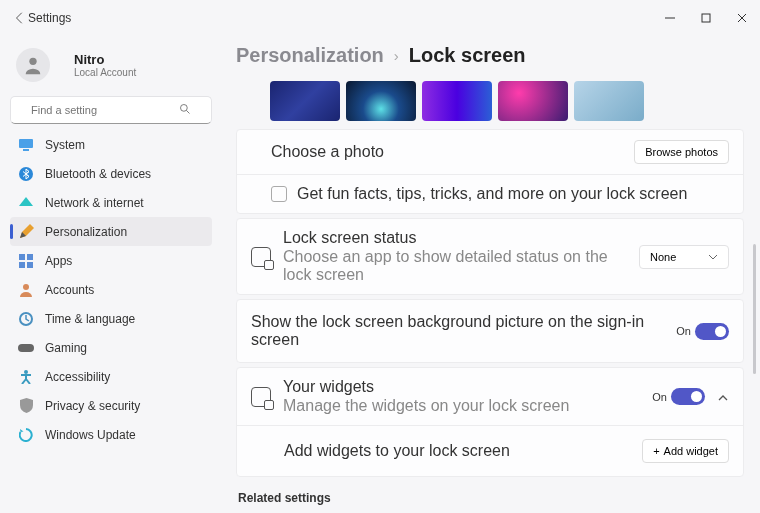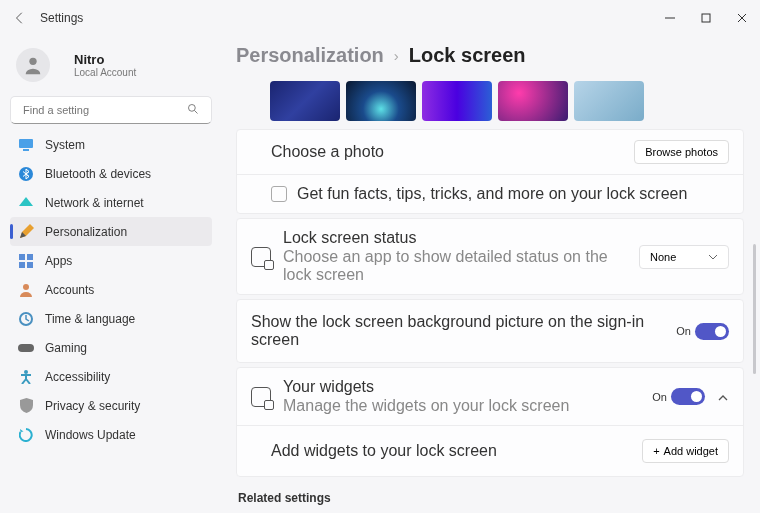--- a/index.html
+++ b/index.html
@@ -1,33 +1,33 @@
 <!DOCTYPE html>
 <html><head>
 <meta charset="utf-8">
 <style>
 * { box-sizing: border-box; margin: 0; padding: 0; font-family: "Segoe UI", -apple-system, sans-serif; }
 body { width: 760px; height: 513px; background: #f6f6f8; overflow: hidden; position: relative; }
 
-.titlebar { height: 36px; display: flex; align-items: center; padding-left: 12px; gap: 12px; }
+.titlebar { height: 36px; display: flex; align-items: center; padding-left: 12px; }
 .back-btn { width: 16px; height: 16px; display: flex; align-items: center; justify-content: center; cursor: pointer; }
 .title { font-size: 12px; color: #333; }
 .win-controls { margin-left: auto; display: flex; }
 .win-ctrl { width: 36px; height: 36px; display: flex; align-items: center; justify-content: center; cursor: pointer; }
 
 .layout { display: flex; height: calc(513px - 36px); }
 
 .sidebar { width: 222px; padding: 6px 10px 0 10px; }
 .profile { display: flex; align-items: center; gap: 24px; padding: 6px 6px 14px 6px; }
 .avatar { width: 34px; height: 34px; border-radius: 50%; background: #e6e6e9; display: flex; align-items: center; justify-content: center; }
 .avatar svg { width: 22px; height: 22px; }
 .prof-name { font-size: 13px; font-weight: 600; color: #222; }
 .prof-sub { font-size: 10px; color: #777; }
 
-.searchbox { display: flex; align-items: center; background: #fff; border: 1px solid #e3e3e6; border-bottom: 1px solid #999; border-radius: 5px; height: 28px; padding: 0 12px; margin-bottom: 3px; }
+.searchbox { display: flex; align-items: center; background: #fff; border: 1px solid #e3e3e6; border-bottom: 1px solid #999; border-radius: 5px; height: 28px; padding: 0 20px; margin-bottom: 3px; }
 .searchbox input { flex: 1; border: none; outline: none; font-size: 11px; background: transparent; }
 .searchbox .sicon { color: #555; }
 
 .navlist { margin-top: 6px; }
 .navitem { display: flex; align-items: center; gap: 11px; height: 29px; padding: 0 8px; border-radius: 4px; cursor: pointer; font-size: 12px; color: #333; position: relative; }
 .navitem.active { background: #ebeaed; }
 .navitem.active::before { content: ""; position: absolute; left: 0; top: 7px; bottom: 7px; width: 3px; background: #3b5fd1; border-radius: 2px; }
 .navicon { width: 16px; height: 16px; display: flex; align-items: center; justify-content: center; flex-shrink: 0; }
 
 .main { flex: 1; padding: 8px 16px 0 14px; overflow-y: auto; position: relative; }
@@ -290,21 +290,21 @@
         <span class="spacer"></span>
         <div class="toggle-wrap">
           <span>On</span>
           <div class="toggle"></div>
         </div>
         <span class="chev"><svg width="12" height="8" viewBox="0 0 12 8">
               <path d="M2 6 L6 2 L10 6" stroke="#555" fill="none" stroke-width="1.3"></path>
             </svg></span>
       </div>
       <div class="row split" style="padding-top:13px;padding-bottom:13px">
-        <span class="rlabel" style="margin-left:20px">Add widgets to your lock screen</span>
+        <span class="rlabel" style="margin-left:33px">Add widgets to your lock screen</span>
         <span class="spacer"></span>
         <button class="btn"><span class="plus">+</span><span>Add widget</span></button>
       </div>
     </div>
 
     <div class="section-title">Related settings</div>
 
     <div class="card">
       <div class="row" style="padding-top:14px;padding-bottom:14px">
         <span class="rlabel">Screen timeout</span>

